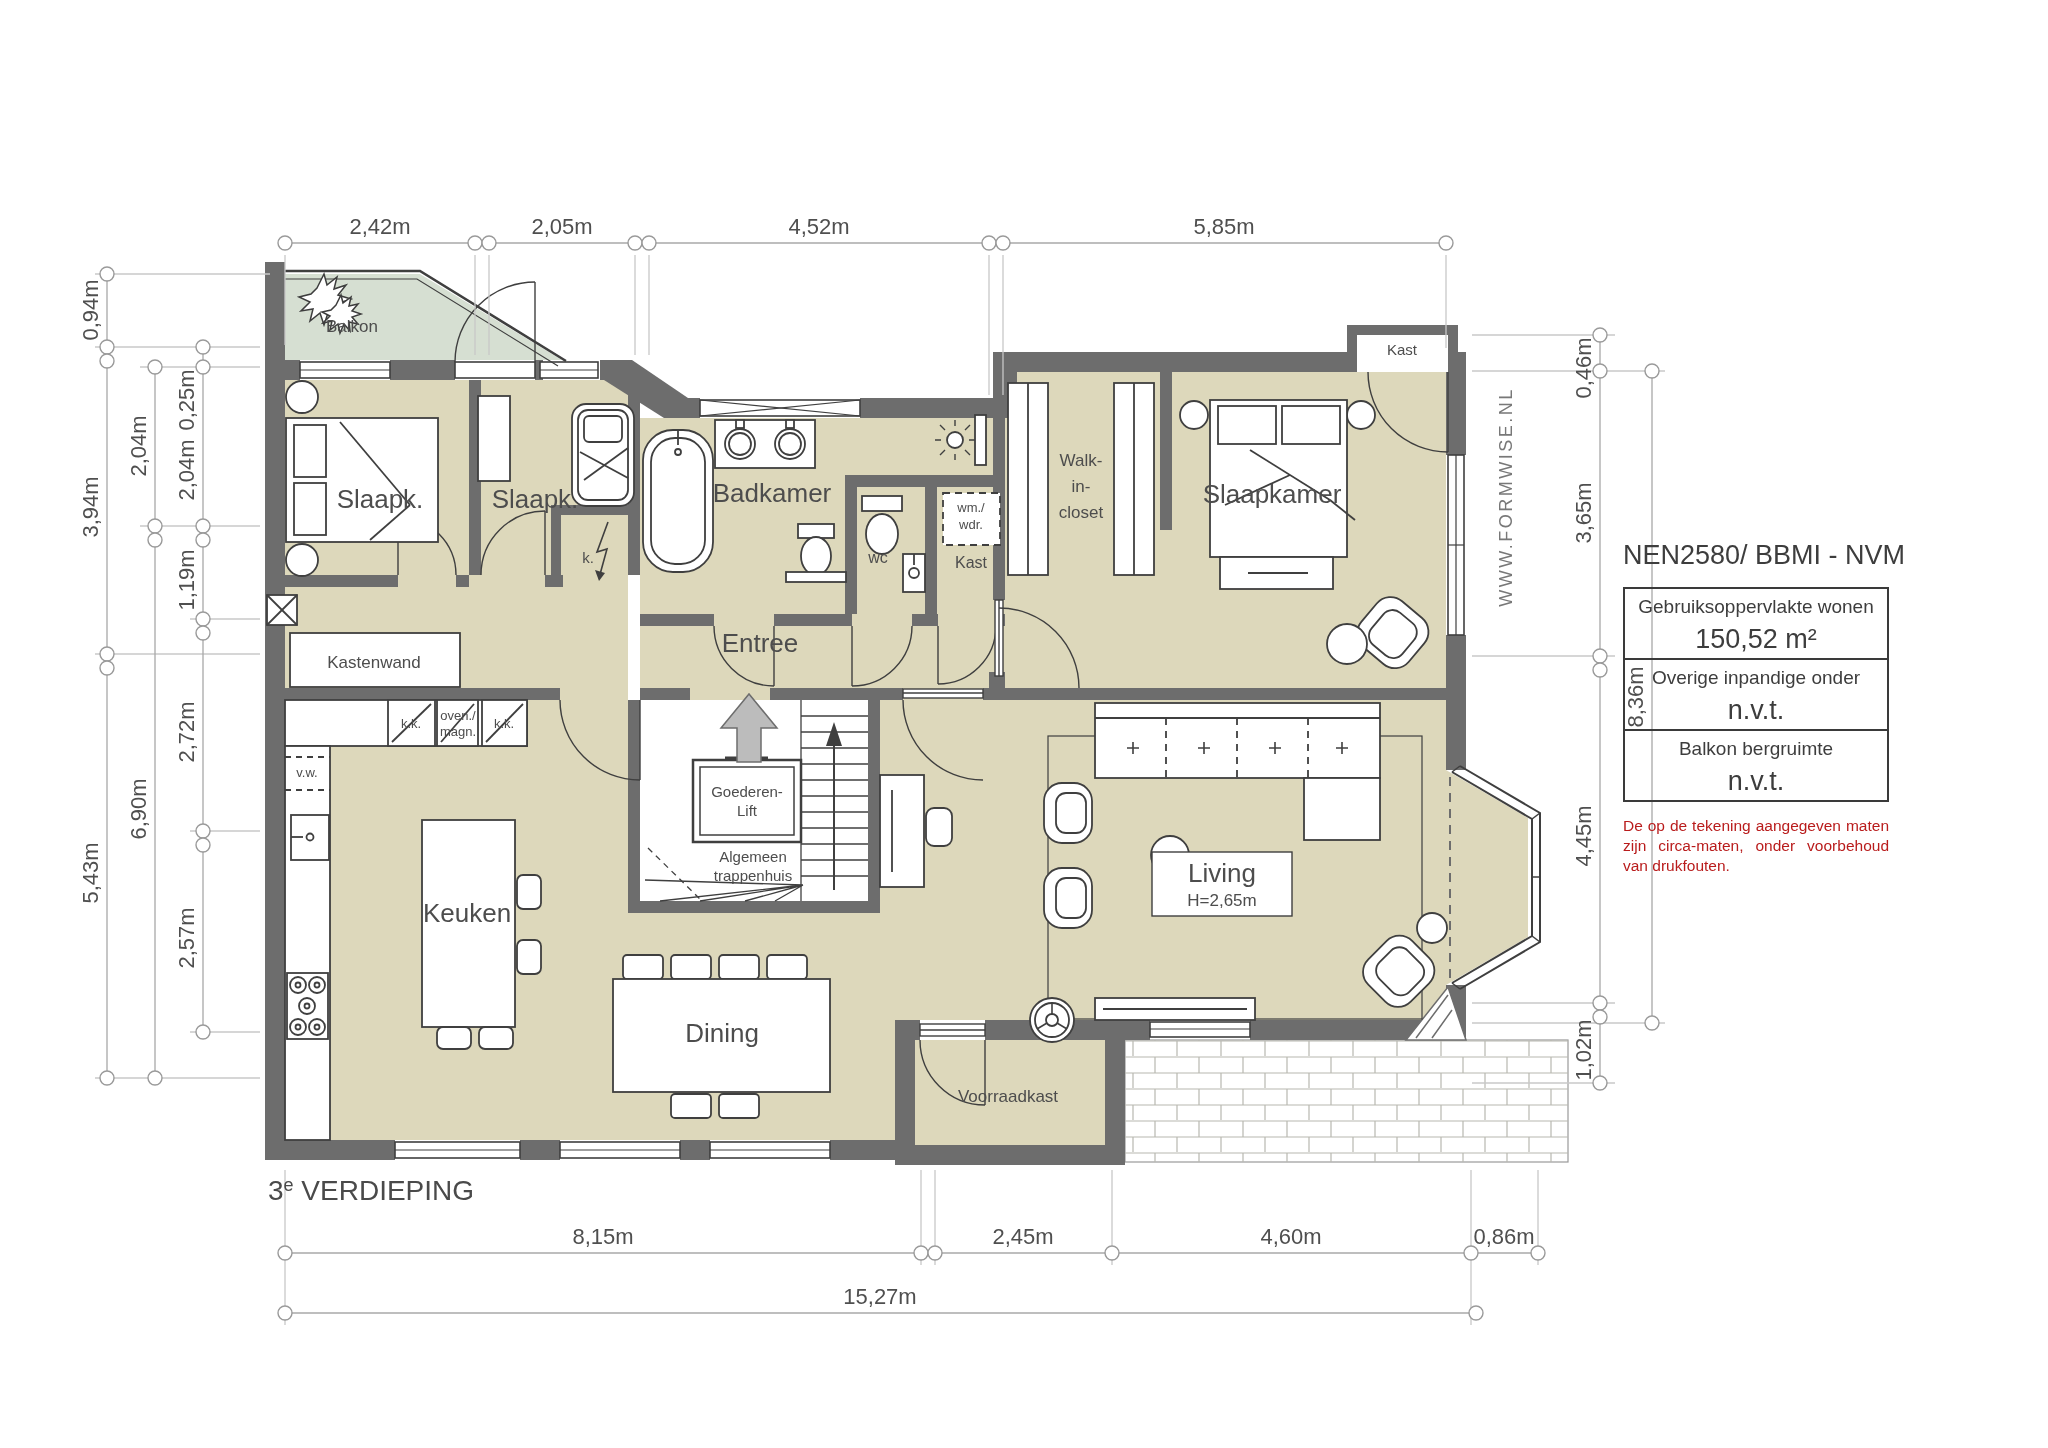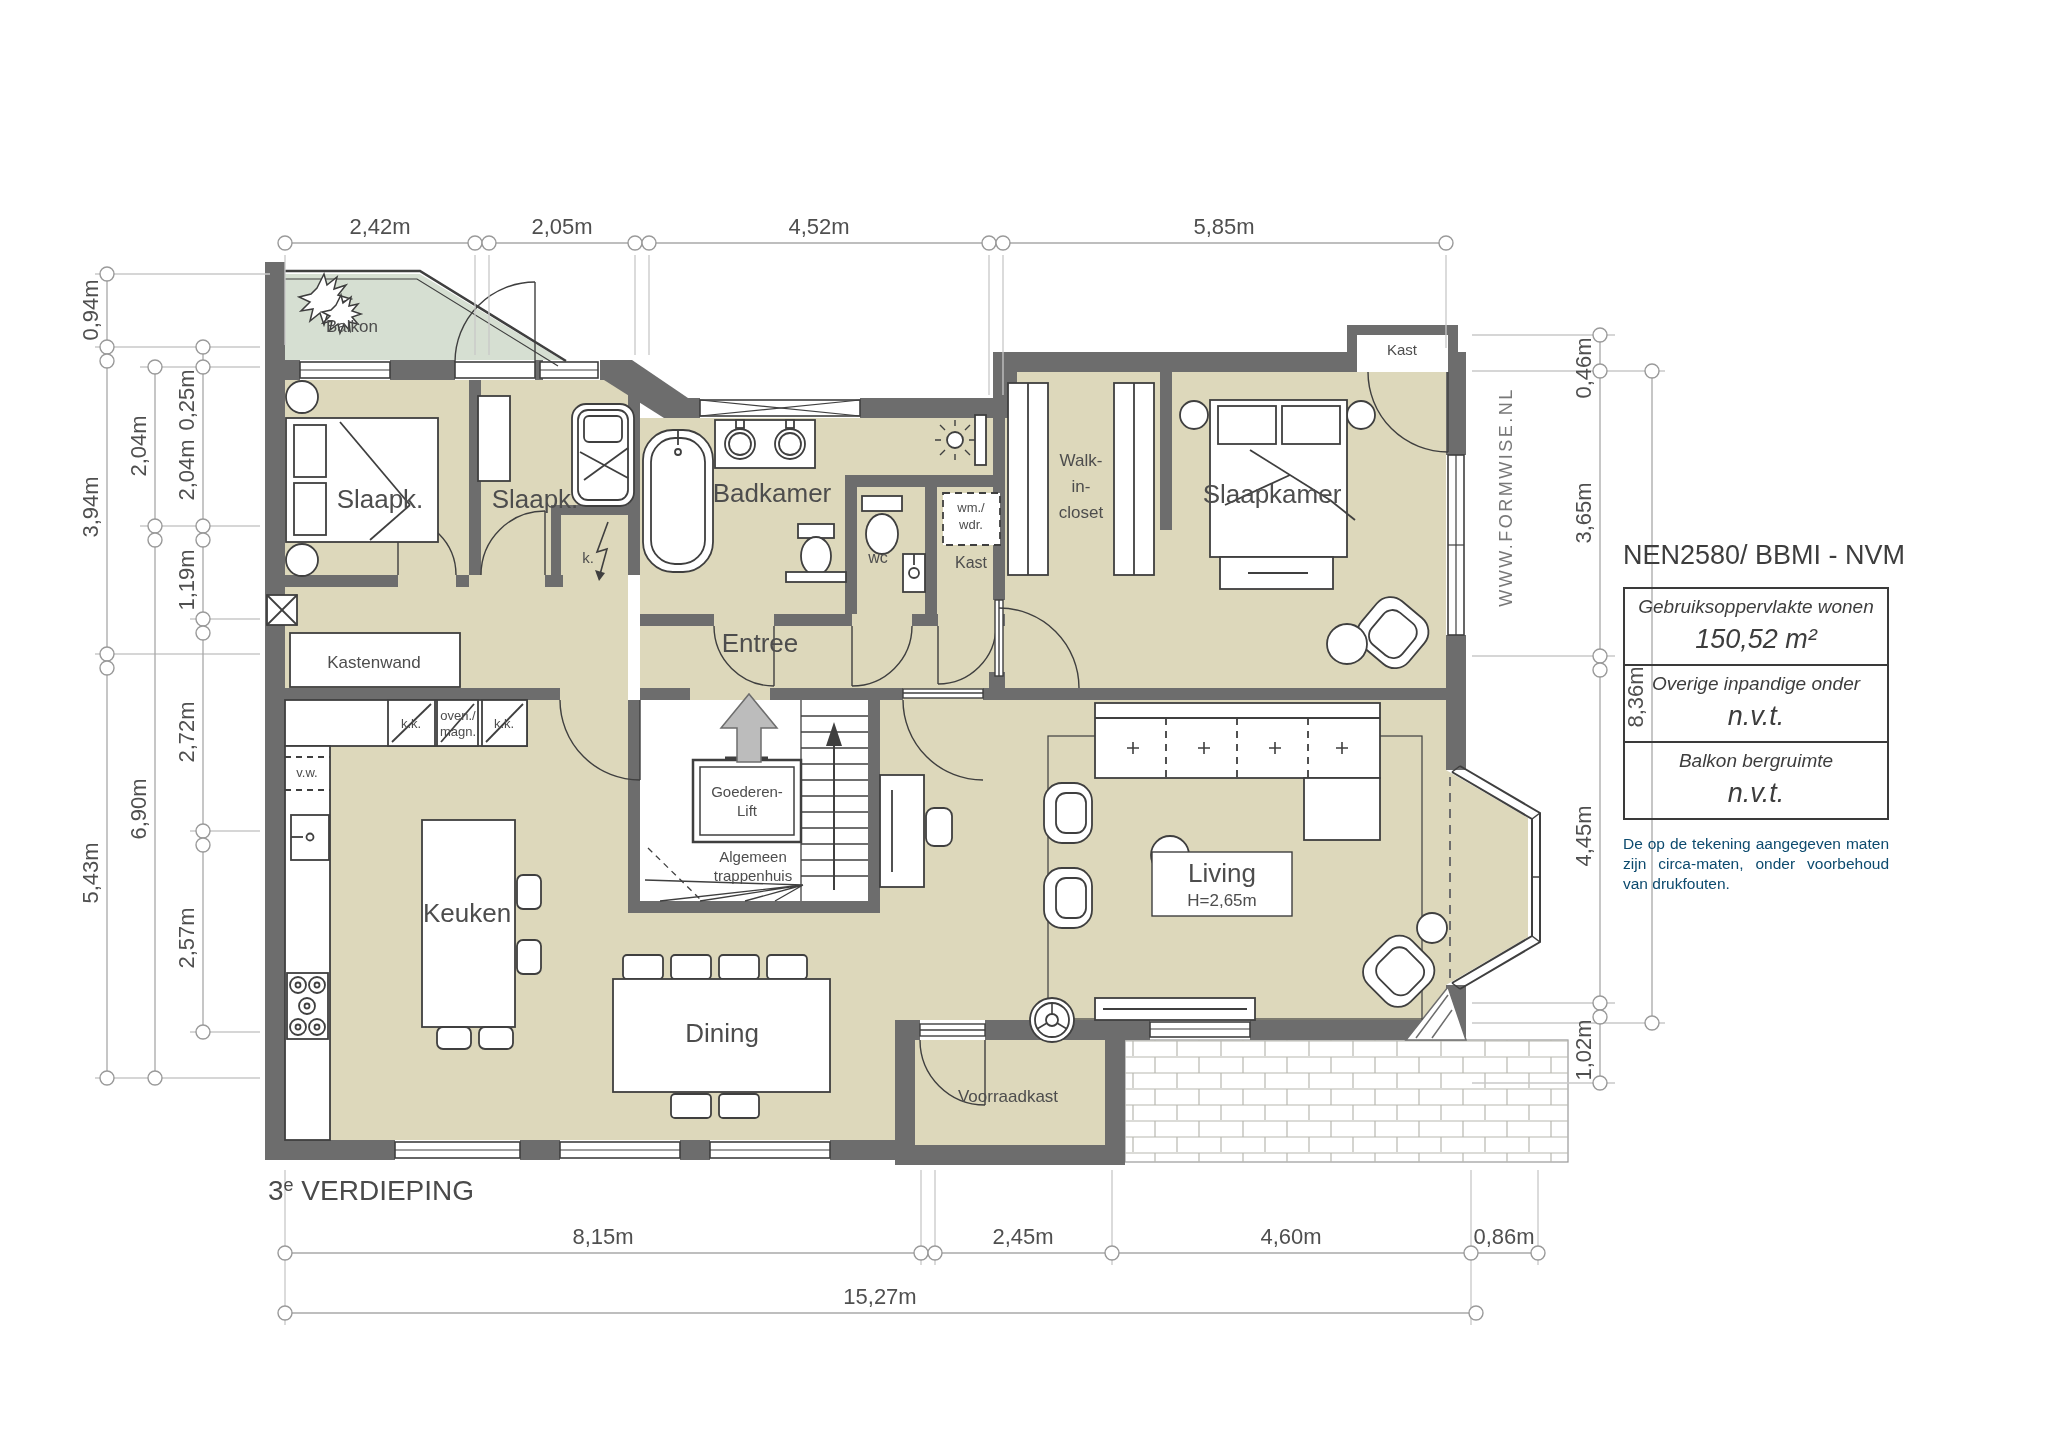--- a/index.html
+++ b/index.html
@@ -11,25 +11,25 @@
   .room-lbl-sm{font-size:17px;}
   .fix-lbl{font-size:13px;}
   .dim-lbl{font-size:22px;fill:#4f4f4f;}
   .wm{font-size:18px;letter-spacing:2.5px;fill:#787878;}
   .floor-lbl{font-size:28px;fill:#4a4a4a;}
   .floor-lbl-sup{font-size:18px;}
   
   .info-panel{position:absolute;left:1623px;top:540px;width:266px;color:#3d3d3d;}
   .info-title{font-size:27px;margin-bottom:16px;white-space:nowrap;}
   .info-table{border:2px solid #3a3a3a;}
-  .info-row{border-bottom:2px solid #3a3a3a;text-align:center;padding:7px 4px 9px 4px;font-style:italic;}
+  .info-row{border-bottom:2px solid #3a3a3a;text-align:center;padding:7px 4px 3px 4px;}
   .info-row:last-child{border-bottom:none;}
   .info-label{font-size:19px;margin-bottom:6px;}
   .info-value{font-size:27px;}
-  .disclaimer{font-size:15.5px;line-height:1.28;color:#0c4a6e;text-align:justify;margin:14px 0 0 0;}
+  .disclaimer{font-size:15.5px;line-height:1.28;color:#b91c1c;text-align:justify;margin:14px 0 0 0;}
 </style>
 </head>
 <body>
 
 <div id="page">
 <svg id="plan-svg" width="2048" height="1448" viewBox="0 0 2048 1448">
   <defs>
     <pattern id="brick" width="44" height="32" patternUnits="userSpaceOnUse">
       <path d="M0 1 H44 M0 17 H44 M11 1 V17 M33 17 V32" stroke="#b8b8b0" stroke-width="1.2" fill="none"></path>
     </pattern>

